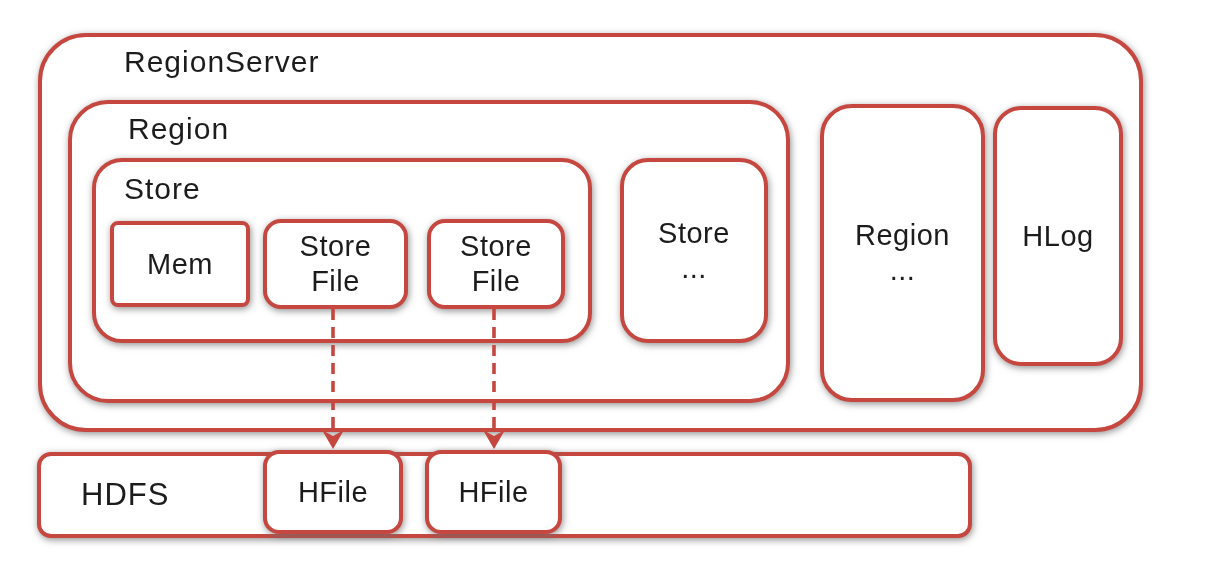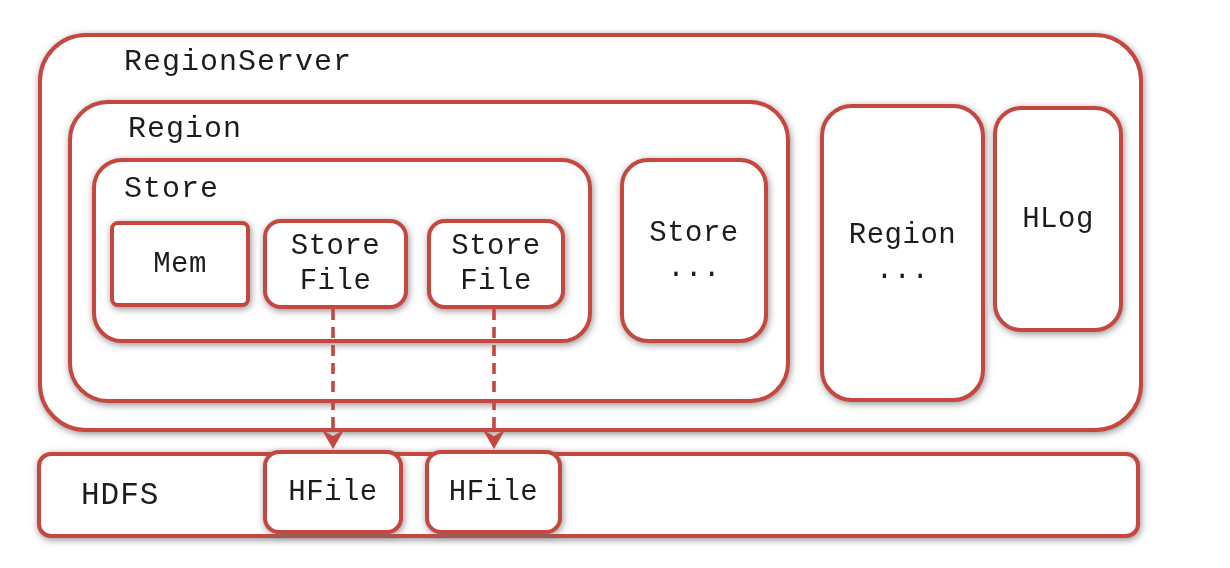--- a/index.html
+++ b/index.html
@@ -7,21 +7,21 @@
     --ink: #1c1c1c;
     --shadow: rgba(110,110,110,0.75);
   }
   html, body { margin: 0; padding: 0; background: #ffffff; }
   .canvas {
     position: relative;
     width: 1230px;
     height: 568px;
     background: #ffffff;
     overflow: hidden;
-    font-family: Liberation Mono, monospace;
+    font-family: Liberation Sans, sans-serif;
     color: var(--ink);
   }
   .node {
     position: absolute;
     box-sizing: border-box;
     background: #ffffff;
     border: 4px solid var(--accent);
     box-shadow: 1px 2px 7px var(--shadow);
   }
   .corner-label {
@@ -42,22 +42,22 @@
   }
   
   #region-server { left: 38px;  top: 33px;  width: 1105px; height: 399px; border-radius: 48px; }
   #region        { left: 68px;  top: 100px; width: 722px;  height: 303px; border-radius: 40px; }
   #store         { left: 92px;  top: 158px; width: 500px;  height: 185px; border-radius: 30px; }
   #mem           { left: 110px; top: 221px; width: 140px;  height: 86px;  border-radius: 8px; }
   #store-file-1  { left: 263px; top: 219px; width: 145px;  height: 90px;  border-radius: 18px; }
   #store-file-2  { left: 427px; top: 219px; width: 138px;  height: 90px;  border-radius: 18px; }
   #store-more    { left: 620px; top: 158px; width: 148px;  height: 185px; border-radius: 28px; }
   #region-more   { left: 820px; top: 104px; width: 165px;  height: 298px; border-radius: 32px; }
-  #hlog          { left: 993px; top: 106px; width: 130px;  height: 226px; border-radius: 28px; }
-  #hdfs          { left: 37px;  top: 452px; width: 1103px; height: 86px;  border-radius: 14px; text-align: center; }
+  #hlog          { left: 993px; top: 106px; width: 130px;  height: 260px; border-radius: 28px; }
+  #hdfs          { left: 37px;  top: 452px; width: 935px; height: 86px;  border-radius: 14px; text-align: center; }
   #hfile-1       { left: 263px; top: 450px; width: 140px;  height: 84px;  border-radius: 16px; }
   #hfile-2       { left: 425px; top: 450px; width: 137px;  height: 84px;  border-radius: 16px; }
 
   #region-server .corner-label { left: 82px; top: 8px; }
   #region .corner-label        { left: 56px; top: 8px; }
   #store .corner-label         { left: 28px; top: 10px; }
   #hdfs { display: flex; align-items: center; }
   #hdfs .hdfs-label { margin-left: 40px; font-size: 31px; letter-spacing: 1px; }
 
   .arrows {

